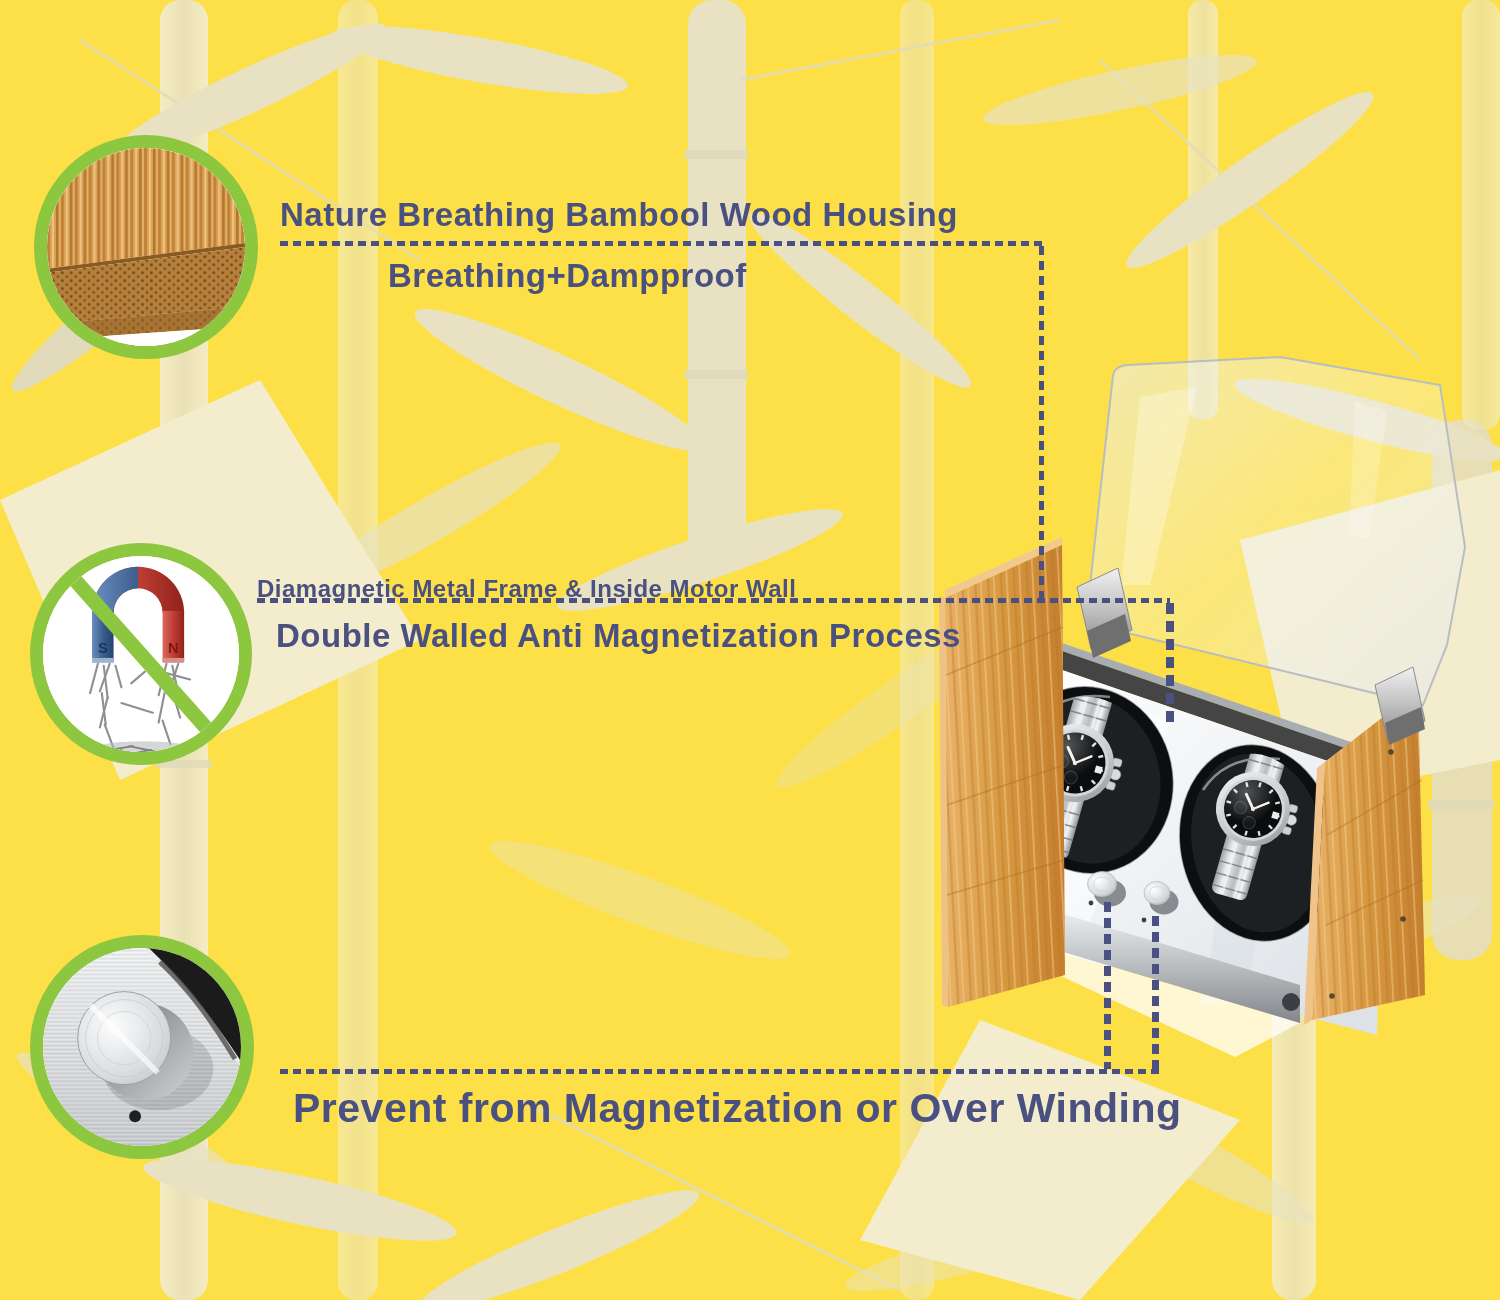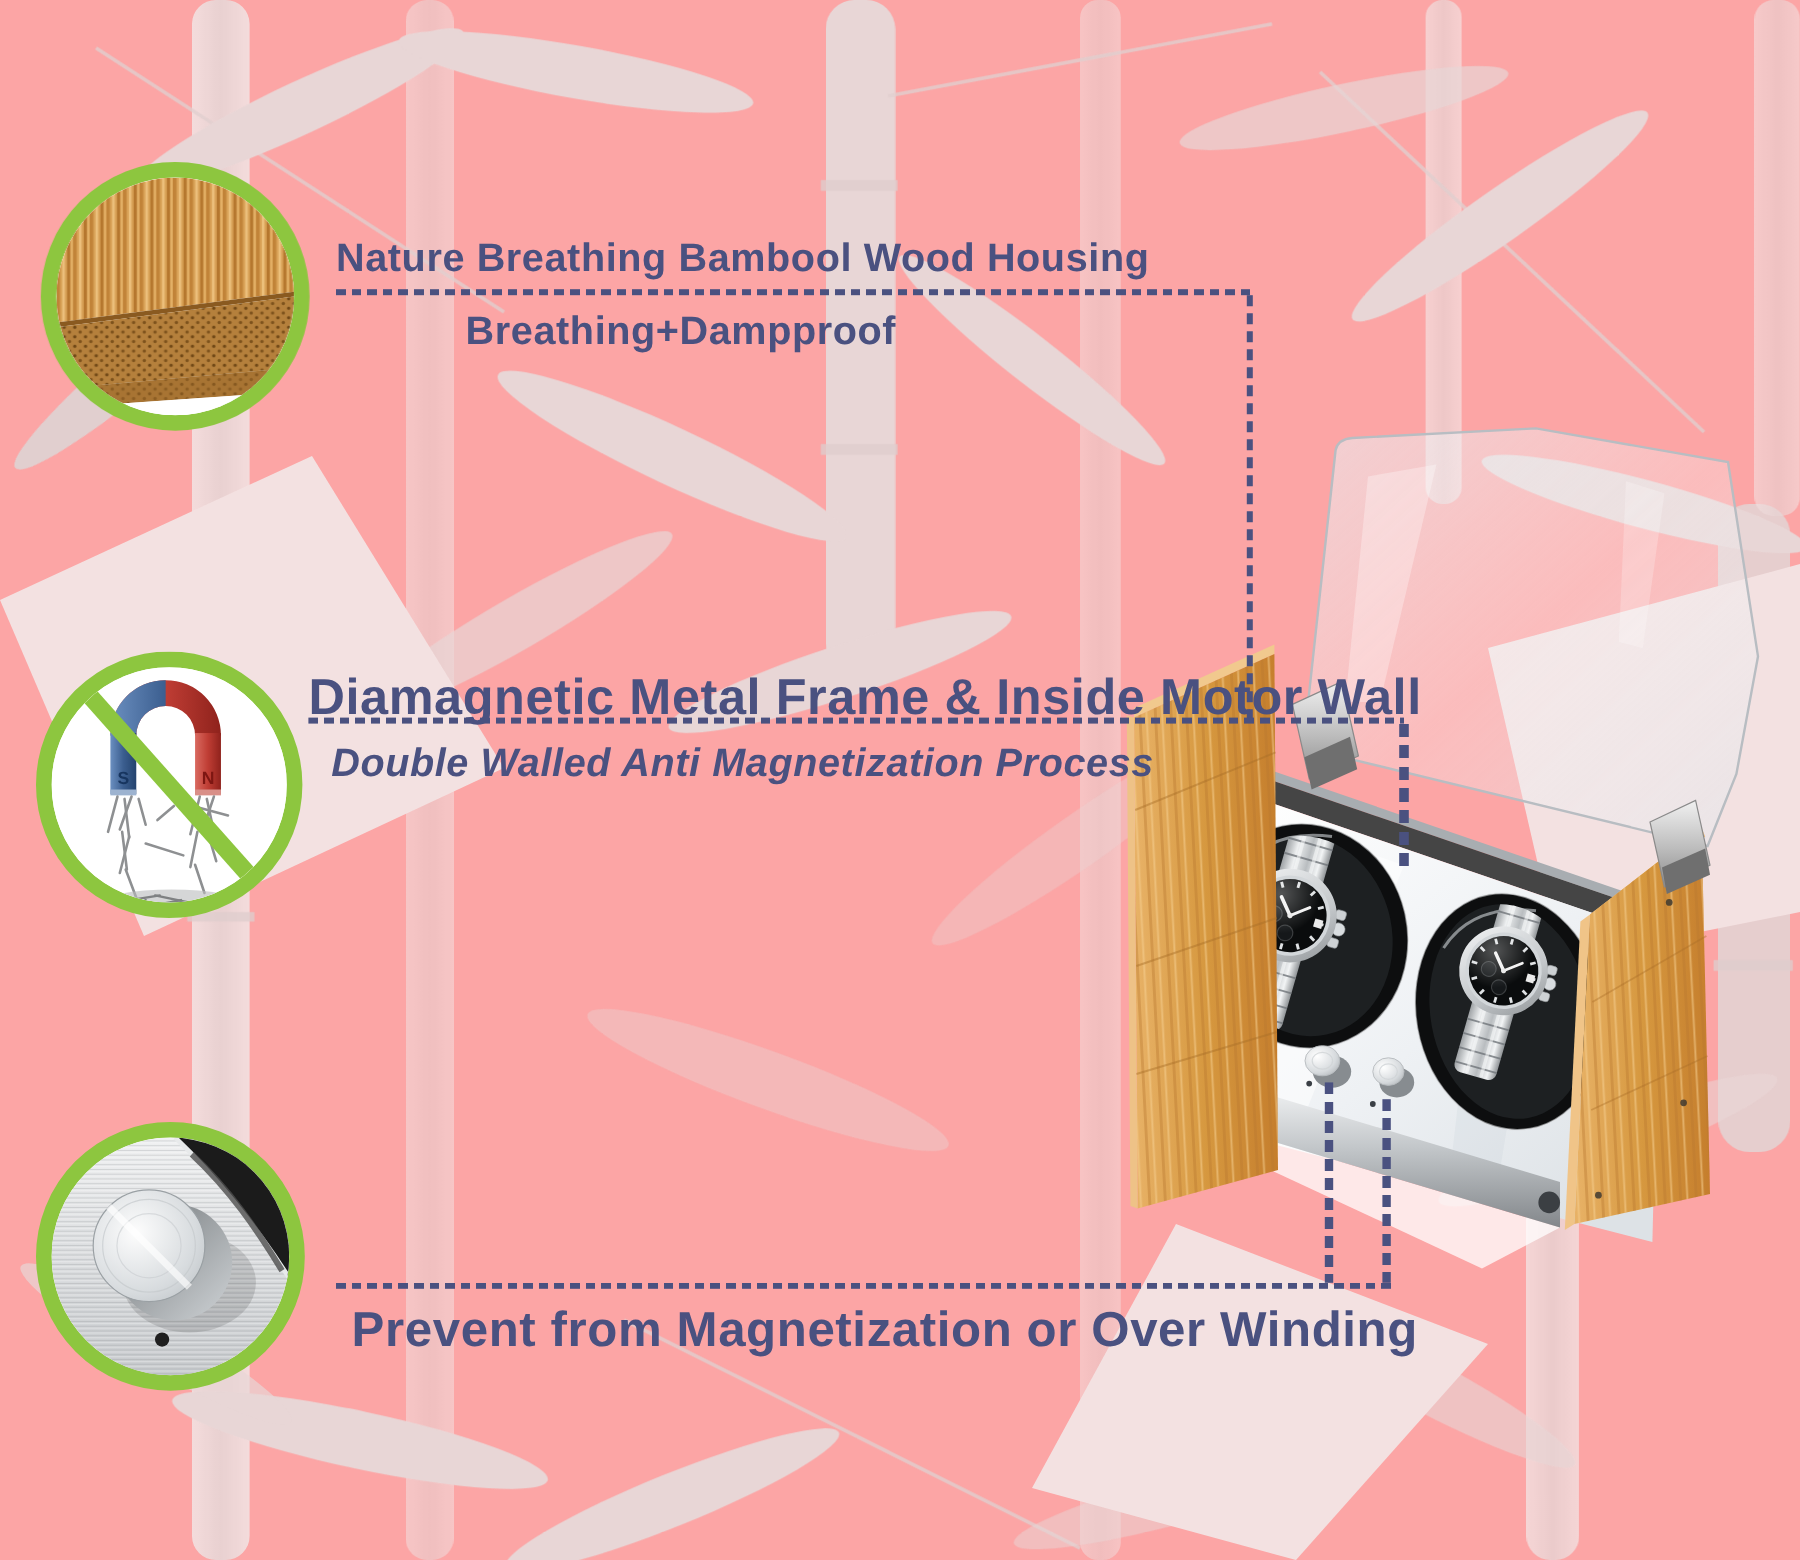--- a/index.html
+++ b/index.html
@@ -1,16 +1,16 @@
 <!DOCTYPE html>
 <html><head>
 <meta charset="utf-8">
 <style>
   html,body{margin:0;padding:0;background:#fff;}
-  #canvas{position:relative;width:1500px;height:1300px;overflow:hidden;background:#fca5a5;
+  #canvas{position:relative;width:1500px;height:1300px;overflow:hidden;background:#fde047;
           font-family:"Liberation Sans","DejaVu Sans",sans-serif;}
   .abs{position:absolute;}
   .headline{font-weight:bold;color:#4a5180;white-space:nowrap;letter-spacing:.5px;line-height:1.1;}
   .h-line{height:5px;background:repeating-linear-gradient(90deg,#4a5180 0 8px,transparent 8px 13px);}
   .v-line{width:5px;background:repeating-linear-gradient(180deg,#4a5180 0 9px,transparent 9px 15px);}
   .v-line-thick{width:8px;background:repeating-linear-gradient(180deg,#4a5180 0 11px,transparent 11px 18px);}
   .v-line-knob{width:7px;background:repeating-linear-gradient(180deg,#4a5180 0 10px,transparent 10px 16px);}
   .thumb{position:absolute;box-sizing:border-box;border:13px solid #8dc63f;border-radius:50%;
          background:#fff;overflow:hidden;}
   .thumb svg{display:block;width:100%;height:100%;}
@@ -266,22 +266,22 @@
   <div class="abs v-line" style="left:1039px;top:246px;height:356px;"></div>
   <div class="abs h-line" style="left:257px;top:598px;width:913px;"></div>
   <div class="abs v-line-thick" style="left:1166px;top:603px;height:126px;"></div>
   <div class="abs v-line-knob" style="left:1104px;top:902px;height:167px;"></div>
   <div class="abs v-line-knob" style="left:1152px;top:916px;height:153px;"></div>
   <div class="abs h-line" style="left:280px;top:1069px;width:880px;"></div>
 
   <div class="abs headline" style="left:280px;top:197px;font-size:33px;">Nature Breathing Bambool Wood Housing</div>
   <div class="abs headline" style="left:388px;top:258px;font-size:33px;">Breathing+Dampproof</div>
 
-  <div class="abs headline" style="left:257px;top:558px;font-size:42px;">Diamagnetic Metal Frame &amp; Inside Motor Wall</div>
-  <div class="abs headline" style="left:276px;top:618px;font-size:33px;font-style:italic;">Double Walled Anti Magnetization Process</div>
+  <div class="abs headline" style="left:257px;top:576px;font-size:24px;">Diamagnetic Metal Frame &amp; Inside Motor Wall</div>
+  <div class="abs headline" style="left:276px;top:618px;font-size:33px;">Double Walled Anti Magnetization Process</div>
 
   <div class="abs headline" style="left:293px;top:1086px;font-size:41px;">Prevent from Magnetization or Over Winding</div>
 
   <div class="thumb" style="left:34px;top:135px;width:224px;height:224px;">
     <svg viewBox="0 0 200 200" preserveAspectRatio="xMidYMid slice">
       <defs>
         <pattern id="t1stripes" width="14" height="130" patternUnits="userSpaceOnUse">
           <rect width="14" height="130" fill="#d9a257"></rect>
           <rect x="0" width="3" height="130" fill="#c18338"></rect>
           <rect x="5" width="2" height="130" fill="#eec27f"></rect>

